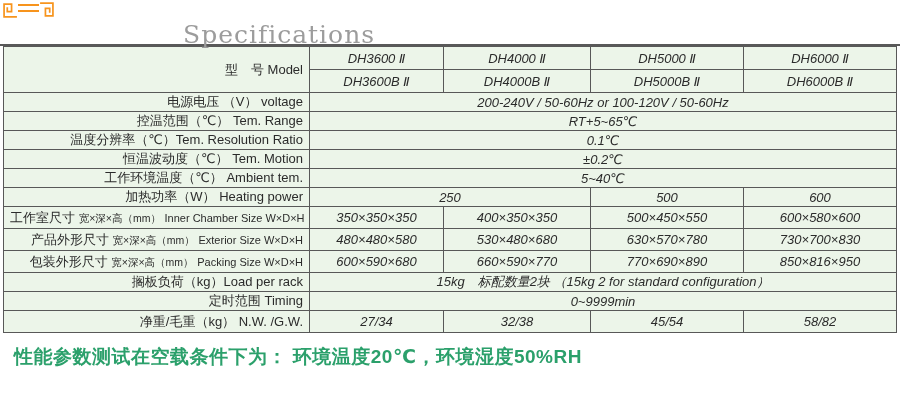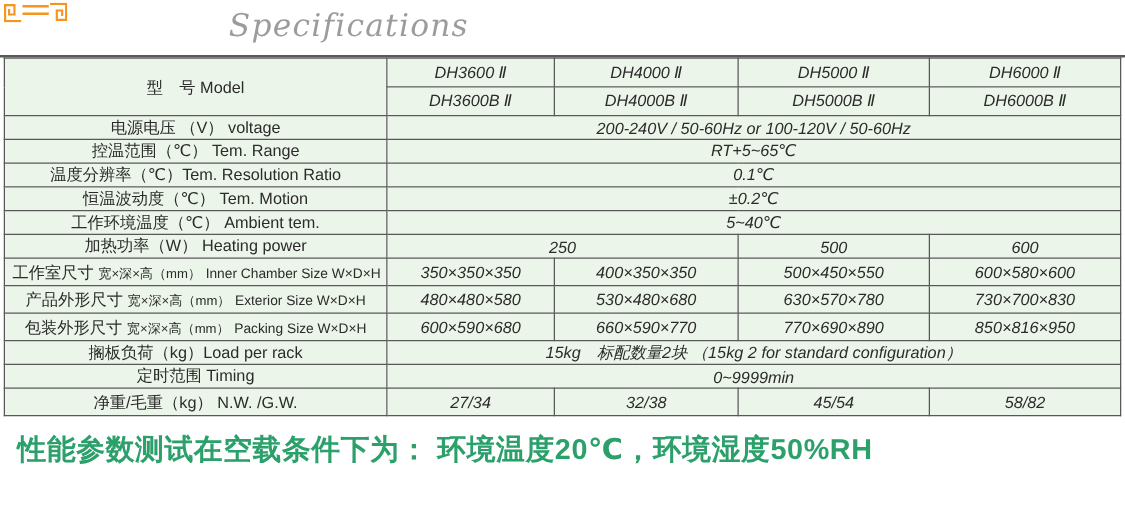--- a/index.html
+++ b/index.html
@@ -19,53 +19,53 @@
     border: 2px solid #f7941d;
     padding: 1px 16px 3px 16px;
     font-size: 21px; font-weight: bold; letter-spacing: 4px;
     color: #f7941d; line-height: 26px;
     background: #fff;
   }
   .orn { position: absolute; width: 15px; height: 15px; }
   .orn-tl { left: -9px; top: -3px; background:#fff; }
   .orn-br { right: -10px; bottom: -7px; background:#fff; }
   .subtitle {
-    position: absolute; left: 183px; top: 6px;
+    position: absolute; left: 183px; top: 20px;
     font-family: "DejaVu Serif", "Liberation Serif", serif;
-    font-style: italic; font-size: 25px; color: #9c9c9c;
+    font-size: 25px; color: #9c9c9c;
     letter-spacing: 1px;
   }
   .top-rule { height: 0; border-top: 2px solid #595959; }
 
   
   table.spec {
     border-collapse: collapse; table-layout: fixed;
     width: 893px; margin-left: 3px;
     font-size: 13px;
   }
   table.spec td {
     border: 1px solid #585858;
     background: #ecf5e9;
     padding: 0 6px;
     height: 19px;
     white-space: nowrap; overflow: hidden;
   }
   tr.model td { height: 23px; }
   tr.size  td { height: 22px; }
-  td.label-cell { text-align: center; }
+  td.label-cell { text-align: right; }
   td.val { text-align: center; font-style: italic; }
   .lbl-sub { font-size: 10.5px; }
   .lbl-en  { font-size: 11px; }
 
   
   .notes { padding: 8px 10px 0 14px; font-size: 13px; color: #1f1f1f; }
   .note-line { line-height: 21px; }
   .green-note {
     margin-top: 3px;
-    font-size: 23px; font-weight: bold;
+    font-size: 19px; font-weight: bold;
     color: #2ba06b; letter-spacing: 0.5px;
   }
 </style>
 </head>
 <body>
 
 <div class="page-header">
   <div class="badge">
     <svg class="orn orn-tl" viewBox="0 0 14 14">
       <path d="M13 13 H1 V1 H8 V8 H4 V4" fill="none" stroke="#f7941d" stroke-width="1.6"></path>

